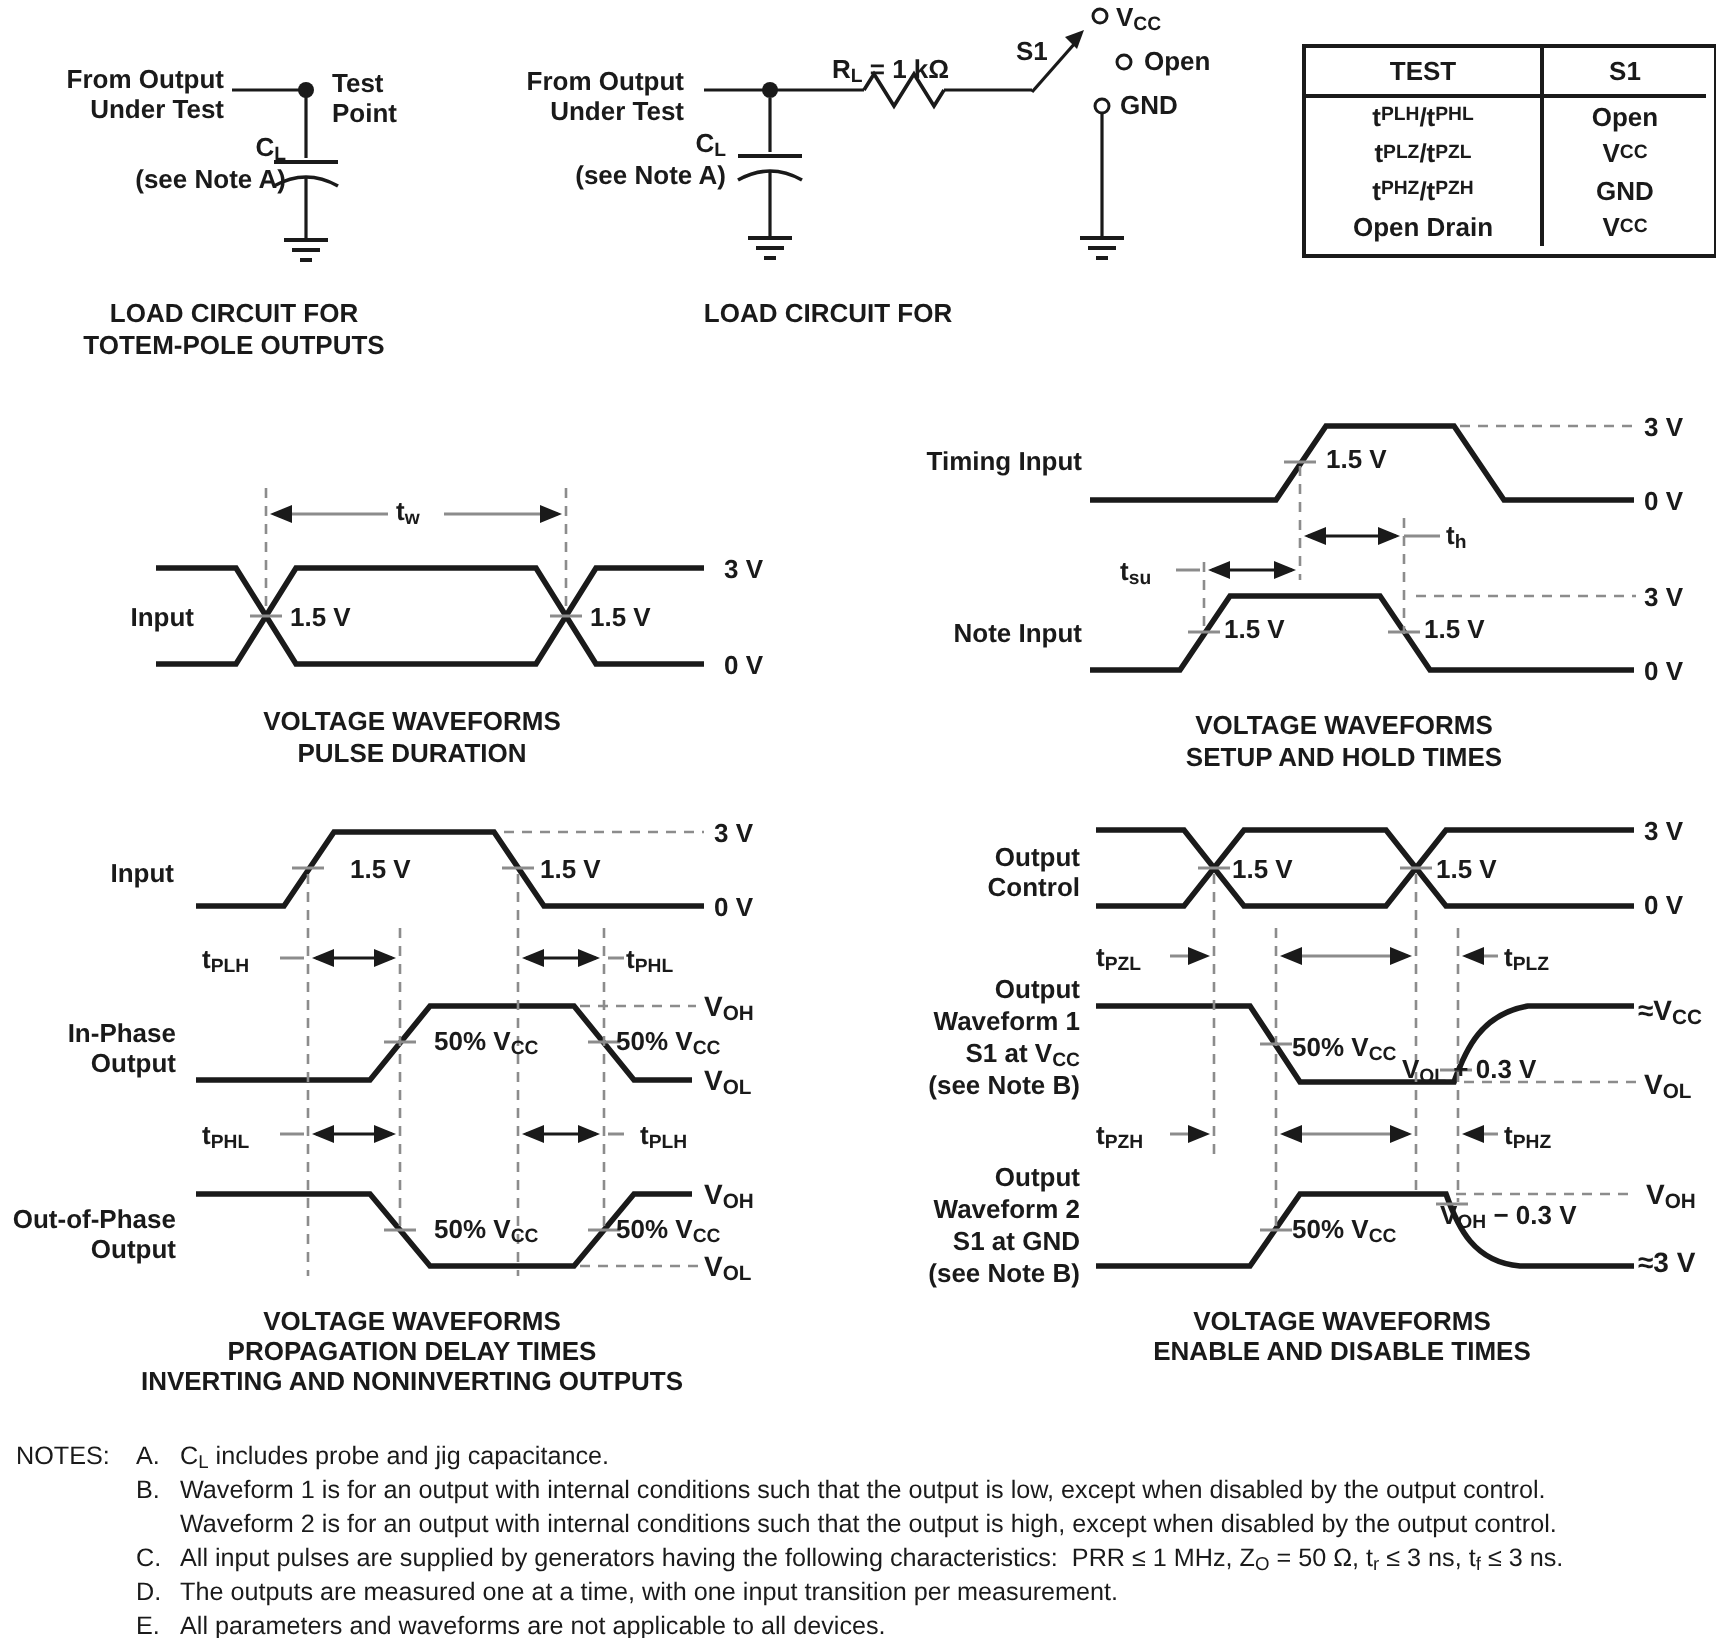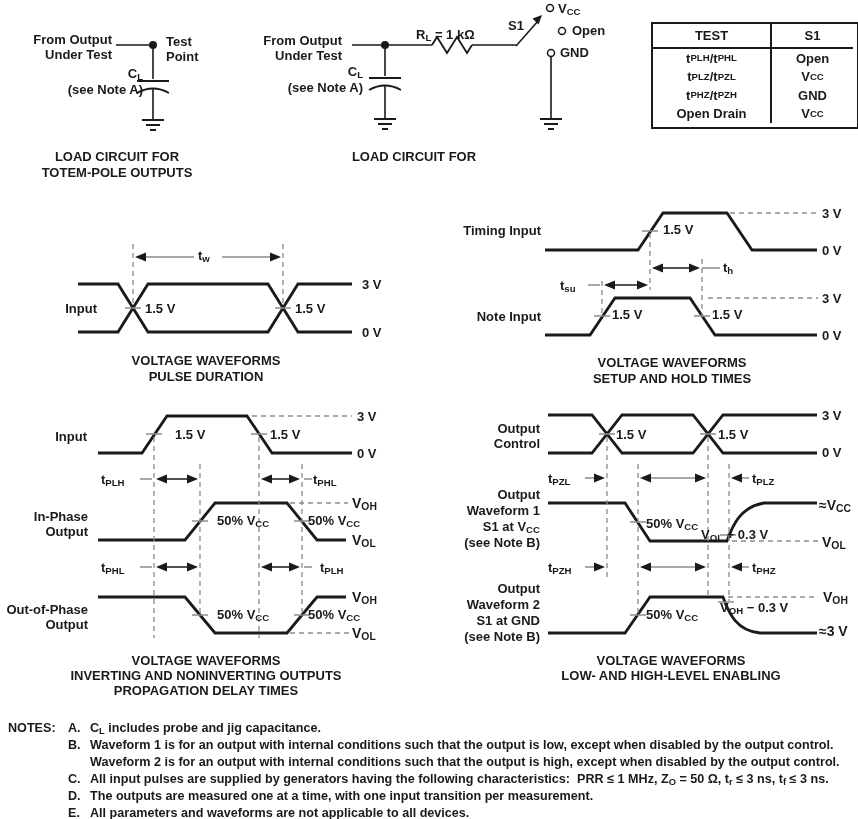--- a/index.html
+++ b/index.html
@@ -8,21 +8,21 @@
   svg.lines{position:absolute;left:0;top:0}
   .lbl{position:absolute;font-weight:bold;font-size:13px;line-height:15px;white-space:nowrap}
   .lbl .ln{display:block}
   .rt{text-align:right}
   .lg{font-size:14px}
   .lh16 .ln{line-height:16px}
   .cap{position:absolute;font-weight:bold;font-size:13px;line-height:15.5px;text-align:center;
        transform:translateX(-50%);white-space:nowrap}
   .cap .ln{display:block}
   sub{font-size:74%;vertical-align:-0.2em;line-height:0}
-  .note{position:absolute;font-size:12.6px;line-height:15px;white-space:nowrap;font-weight:bold}
+  .note{position:absolute;font-size:12.6px;line-height:15px;white-space:nowrap;font-weight:normal}
   .s1t{position:absolute;left:651px;top:22px;width:204px;height:103px;border:2px solid #1a1a1a;
        display:grid;grid-template-columns:119px 81px;grid-template-rows:25px 18.5px 18.5px 18.5px 18.5px}
   .s1t>div{box-sizing:border-box;display:flex;align-items:center;justify-content:center;
        font-weight:bold;font-size:13px;overflow:hidden}
   .s1t .c1{border-right:2px solid #1a1a1a}
   .s1t .hd{border-bottom:2px solid #1a1a1a}
 </style>
 </head>
 <body>
 
@@ -345,22 +345,22 @@
   <span class="lbl" style="left:217px;top:607px"><span>50% V</span><sub>CC</sub></span>
   <span class="lbl" style="left:308px;top:607px"><span>50% V</span><sub>CC</sub></span>
   <span class="lbl" style="left:357px;top:409px">3 V</span>
   <span class="lbl" style="left:357px;top:446px">0 V</span>
   <span class="lbl lg" style="left:352px;top:496px"><span>V</span><sub>OH</sub></span>
   <span class="lbl lg" style="left:352px;top:533px"><span>V</span><sub>OL</sub></span>
   <span class="lbl lg" style="left:352px;top:590px"><span>V</span><sub>OH</sub></span>
   <span class="lbl lg" style="left:352px;top:626px"><span>V</span><sub>OL</sub></span>
   <div class="cap" style="left:206px;top:653px;line-height:15px">
     <span class="ln">VOLTAGE WAVEFORMS</span>
+    <span class="ln">PROPAGATION DELAY TIMES</span>
     <span class="ln">INVERTING AND NONINVERTING OUTPUTS</span>
-    <span class="ln">PROPAGATION DELAY TIMES</span>
   </div>
 
   <div class="lbl rt" style="left:475px;top:421px;width:65px">
     <span class="ln">Output</span>
     <span class="ln">Control</span>
   </div>
   <div class="lbl rt lh16" style="left:452px;top:487px;width:88px">
     <span class="ln">Output</span>
     <span class="ln">Waveform 1</span>
     <span class="ln"><span>S1 at V</span><sub>CC</sub></span>
@@ -383,21 +383,21 @@
   <span class="lbl" style="left:822px;top:408px">3 V</span>
   <span class="lbl" style="left:822px;top:445px">0 V</span>
   <span class="lbl lg" style="left:819px;top:498px"><span>≈V</span><sub>CC</sub></span>
   <span class="lbl" style="left:701px;top:527px"><span>V</span><sub>OL</sub><span> + 0.3 V</span></span>
   <span class="lbl lg" style="left:822px;top:535px"><span>V</span><sub>OL</sub></span>
   <span class="lbl lg" style="left:823px;top:590px"><span>V</span><sub>OH</sub></span>
   <span class="lbl" style="left:720px;top:600px"><span>V</span><sub>OH</sub><span> − 0.3 V</span></span>
   <span class="lbl lg" style="left:819px;top:624px">≈3 V</span>
   <div class="cap" style="left:671px;top:653px;line-height:15px">
     <span class="ln">VOLTAGE WAVEFORMS</span>
-    <span class="ln">LOW- AND HIGH-LEVEL ENABLING</span>
+    <span class="ln">ENABLE AND DISABLE TIMES</span>
   </div>
 
   <div>
     <span class="note" style="left:8px;top:721px">NOTES:</span>
     <span class="note" style="left:68px;top:721px">A.</span>
     <span class="note" style="left:90px;top:721px"><span>C</span><sub>L</sub><span> includes probe and jig capacitance.</span></span>
     <span class="note" style="left:68px;top:738px">B.</span>
     <span class="note" style="left:90px;top:738px"><span>Waveform 1 is for an output with internal conditions such that the output is low, except when disabled by the output control.</span></span>
     <span class="note" style="left:90px;top:755px"><span>Waveform 2 is for an output with internal conditions such that the output is high, except when disabled by the output control.</span></span>
     <span class="note" style="left:68px;top:772px">C.</span>

